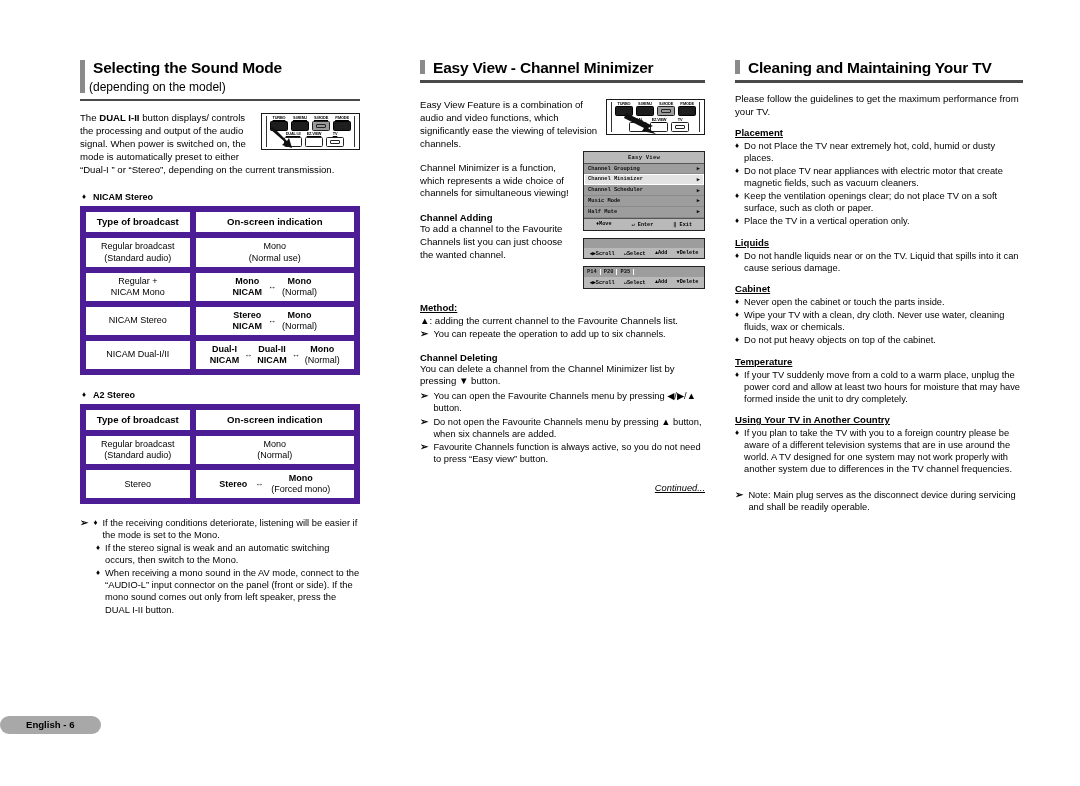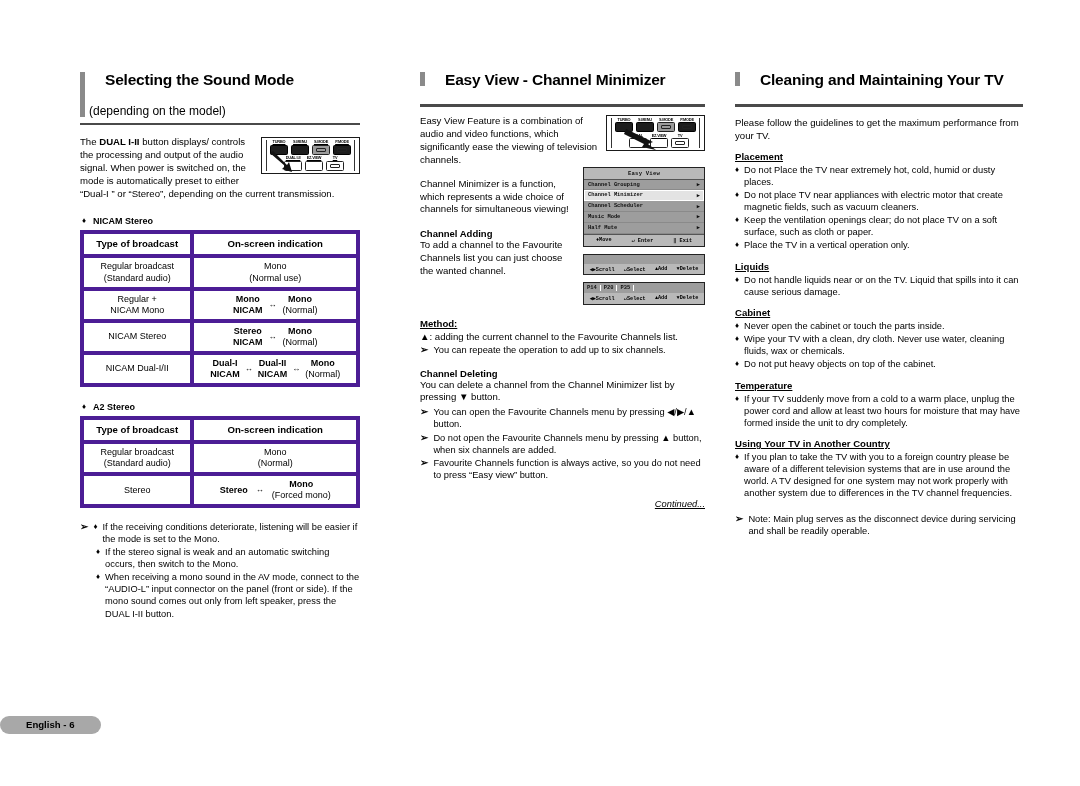--- a/index.html
+++ b/index.html
@@ -18,21 +18,21 @@
   #col3{left:735px;width:288px;}
 
   
   .sect-head{position:relative;padding-left:9px;}
   .sect-head::before{
     content:"";position:absolute;left:0;top:1px;bottom:2px;width:5px;
     background:#8a8a8a;
   }
   .sect-title{
     font-size:15.5px;font-weight:bold;letter-spacing:-.2px;line-height:1.12;
-    margin:16px;
+    margin:4px;
   }
   .sect-sub{font-size:12px;line-height:1.2;margin:2px 0 0 0;}
   .rule{height:2.5px;background:#4a4a4a;margin-top:4px;}
   .bodytext{font-size:9.6px;line-height:1.35;}
   b{font-weight:bold;}
 
   
   .intro-wrap{margin-top:11px;}
   .remote{
     float:right;border:1.2px solid #1a1a1a;background:#fff;
@@ -61,21 +61,21 @@
 
   .subhead{font-size:9.6px;font-weight:bold;text-decoration:underline;
            margin:8px 0 2px 0;display:inline-block;}
   .subhead-plain{font-size:9.5px;font-weight:bold;margin:8px 0 0 0;}
 
   
   .tcap{display:flex;gap:7px;align-items:center;font-size:9px;font-weight:bold;
         margin:14px 0 3px 2px;}
   .tcap .dia{font-size:8px;}
   table.nt{border-collapse:collapse;width:100%;border:1.6px solid #000;}
-  table.nt td{border:4px solid #4c1d95;padding:3px 2px;text-align:center;
+  table.nt td{border:6px solid #4c1d95;padding:3px 2px;text-align:center;
               vertical-align:middle;font-size:9px;line-height:1.25;}
   table.nt td.hd{font-weight:bold;font-size:9.6px;padding:4px 2px;}
   table.nt td.l{width:40%;}
   .two{display:block;text-align:center;}
   .pairwrap{display:flex;align-items:center;justify-content:center;gap:6px;}
   .pairwrap.wide{gap:5px;}
   .stk{display:flex;flex-direction:column;line-height:1.2;}
   .stk .t1{font-weight:bold;}
   .stk .t2{font-weight:bold;}
   .stk .n1{font-weight:normal;}
@@ -304,21 +304,21 @@
     </div>
   </div>
 
   <div class="col" id="col2">
 
     <div class="sect-head">
       <div class="sect-title">Easy View - Channel Minimizer</div>
     </div>
     <div class="rule"></div>
 
-    <div style="margin-top:8px;">
+    <div style="margin-top:16px;">
       <div class="remote" style="margin-top:0;">
         <div class="rbody">
           <div class="rail"></div>
           <div class="keys">
             <div class="krow">
               <div class="key">
                 <span class="klab">TURBO</span>
                 <div class="kbtn dark"></div>
                 </div>
               <div class="key">

